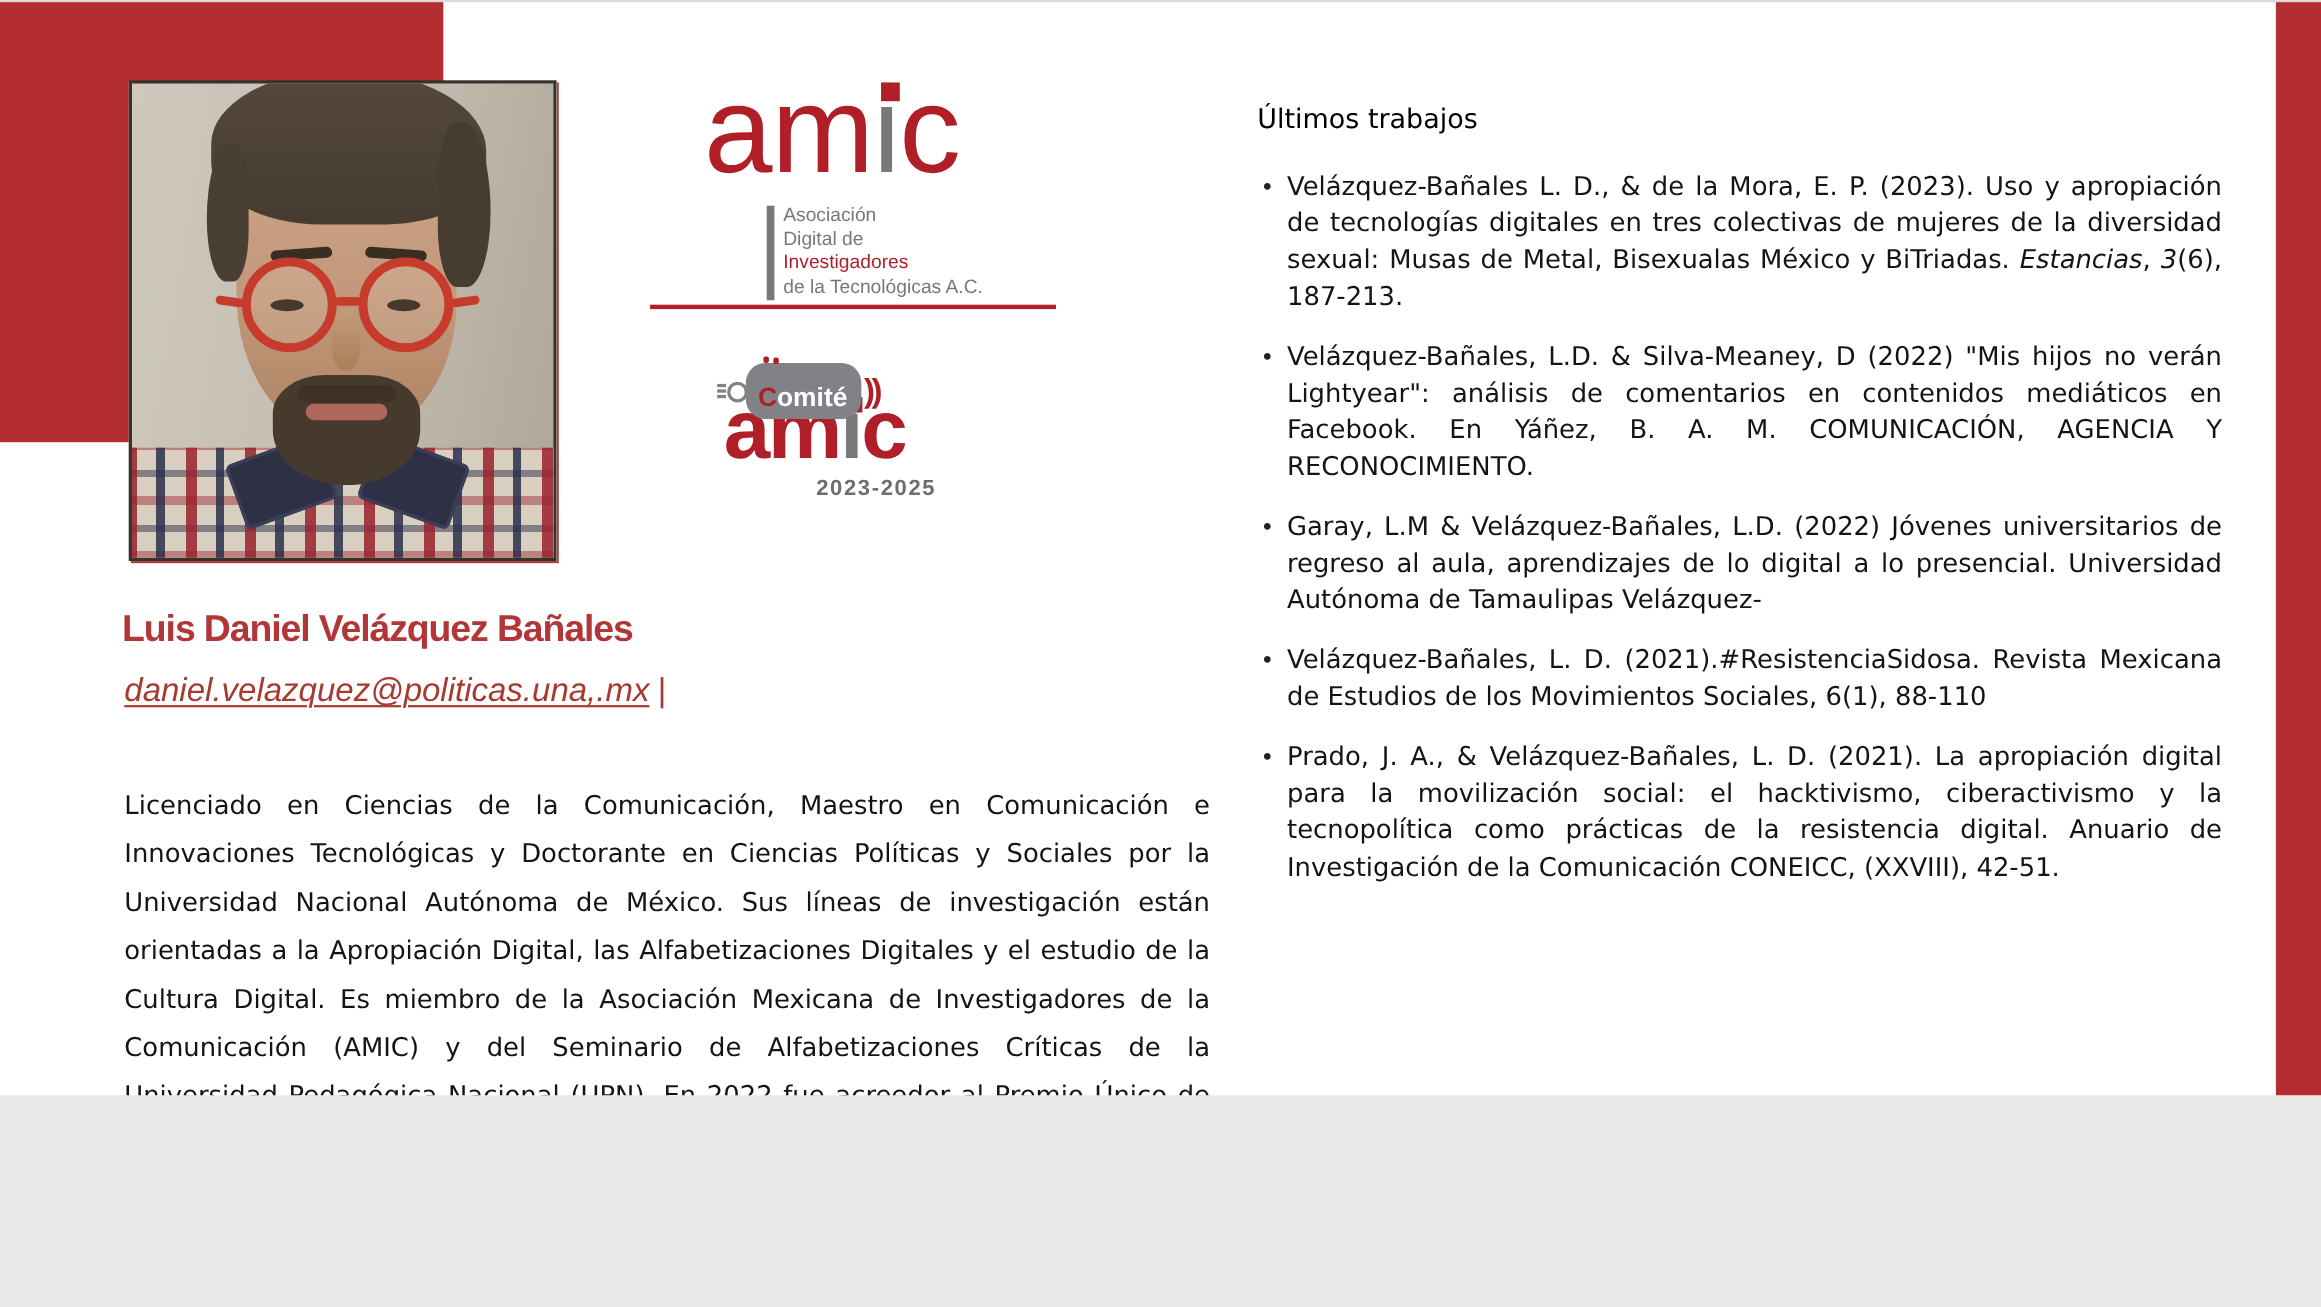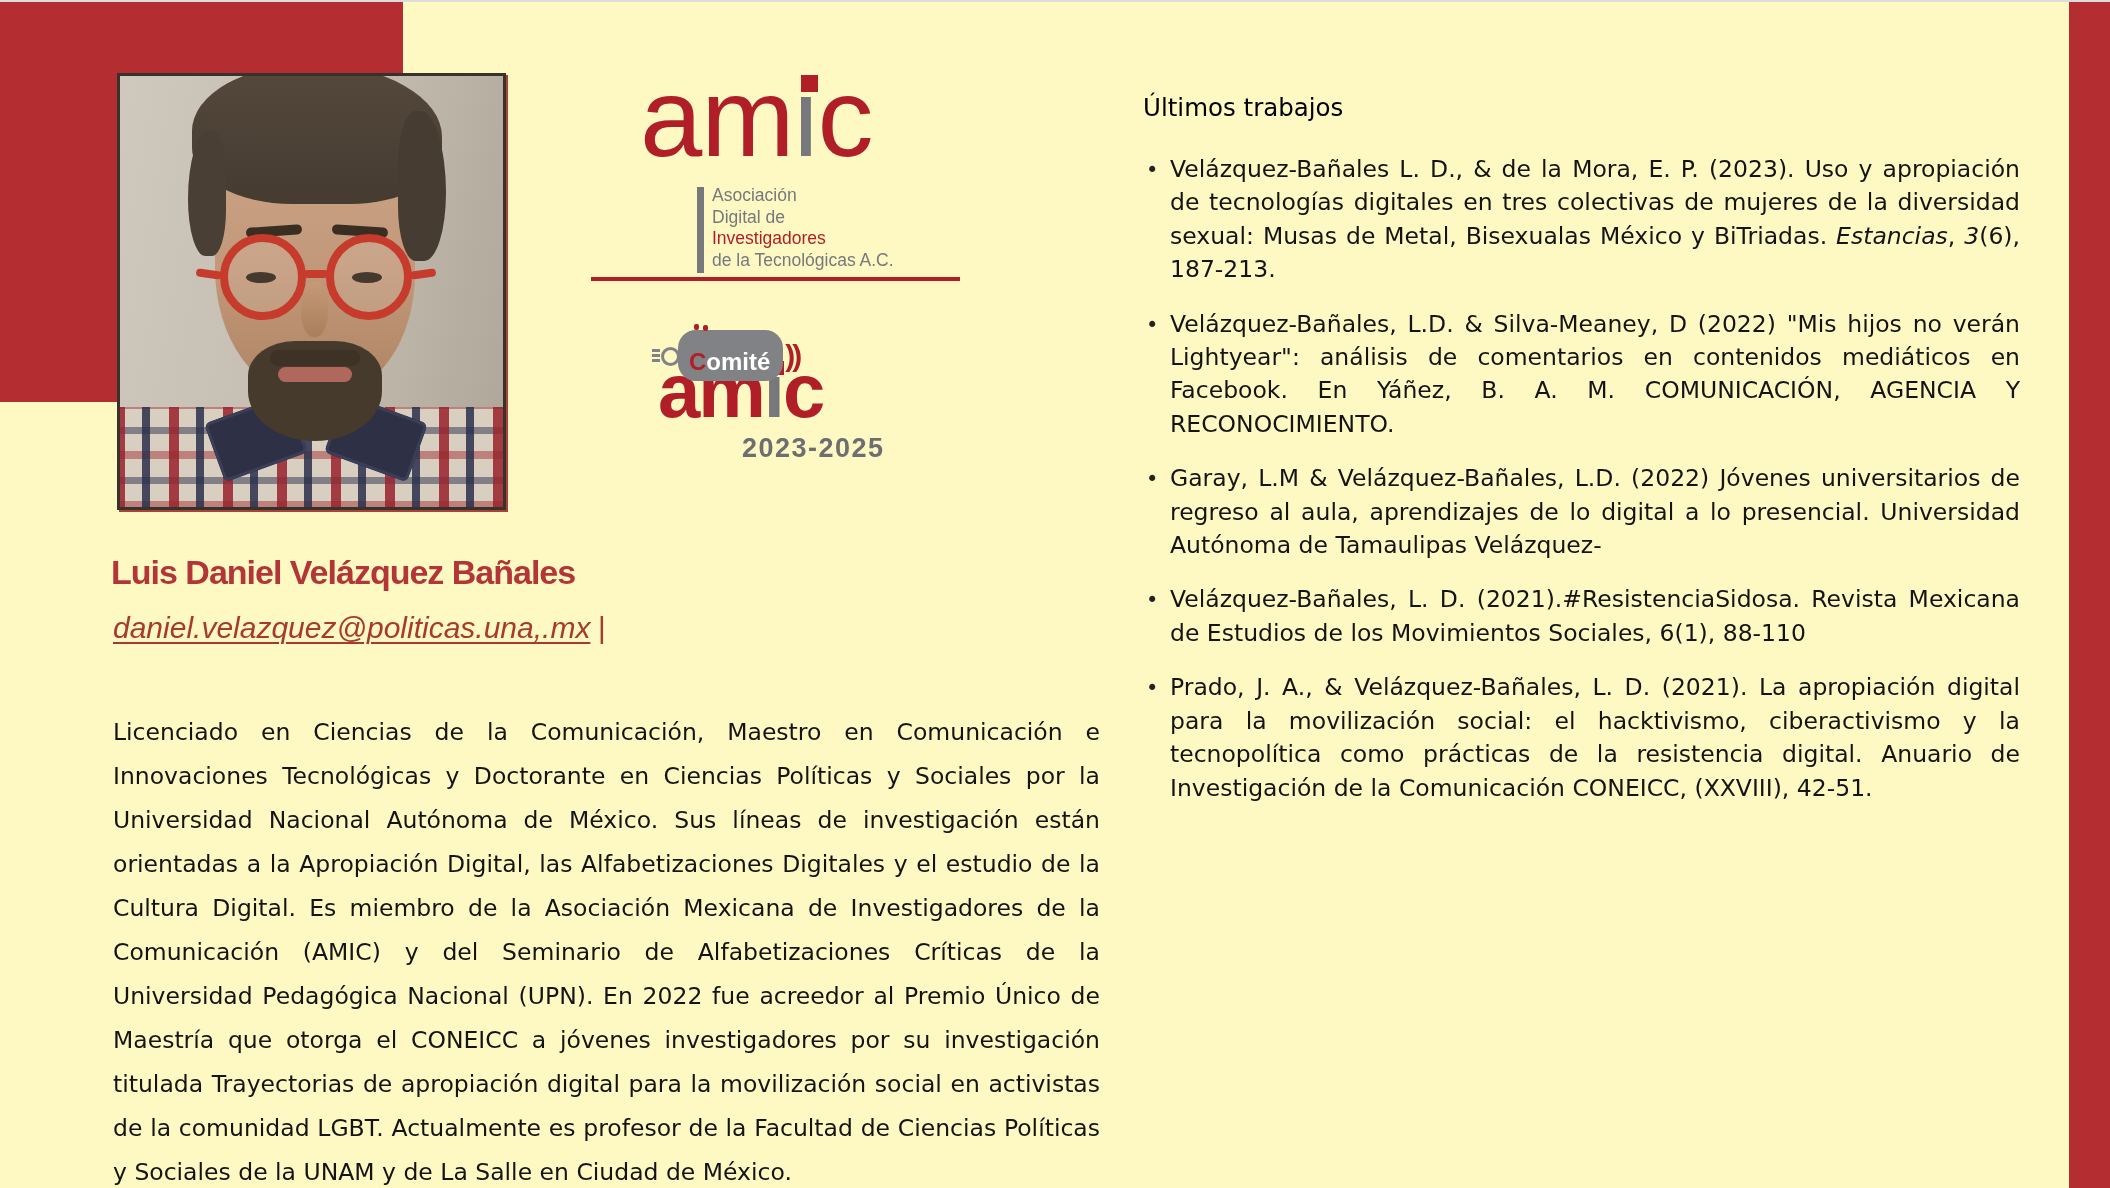--- a/index.html
+++ b/index.html
@@ -6,21 +6,21 @@
     --brand-red:#b42d30;
     --logo-red:#b01f28;
     --logo-gray:#77787b;
     --title-red:#b23538;
     --link-red:#a63a2f;
     --text-black:#141414;
   }
   *{margin:0;padding:0;box-sizing:border-box;}
   html,body{background:#e9e9e9;}
   #slide{
-    position:relative;width:2110px;height:1188px;background:#fef9c3;
+    position:relative;width:2110px;height:996px;background:#ffffff;
     font-family:"DejaVu Sans",sans-serif;overflow:hidden;
   }
   
   .red-top-block{position:absolute;left:0;top:0;width:403px;height:74px;background:var(--brand-red);}
   .red-left-strip{position:absolute;left:0;top:0;width:117px;height:402px;background:var(--brand-red);}
   .red-right-bar{position:absolute;right:0;top:0;width:41px;height:1188px;background:var(--brand-red);}
   .top-hairline{position:absolute;left:0;top:0;width:2110px;height:2px;background:#dcdcdc;z-index:30;}
 
   
   .photo{
@@ -80,21 +80,21 @@
     font-family:Liberation Sans, sans-serif;font-weight:700;font-size:24px;color:#ffffff;line-height:28px;}
   .comite-pill::before{content:"";position:absolute;top:-6px;left:16px;width:5px;height:6px;background:var(--logo-red);box-shadow:9px 1px 0 0 var(--logo-red);border-radius:2px;}
   .comite-pill .c{color:var(--logo-red);}
   .comite-waves{font-family:"Liberation Sans",sans-serif;font-weight:700;font-size:30px;color:var(--logo-red);margin-left:2px;letter-spacing:-3px;}
   .amic-small{position:absolute;left:658px;top:352px;font-family:"Liberation Sans",sans-serif;
     font-size:76px;line-height:78px;font-weight:700;letter-spacing:-2px;white-space:nowrap;}
   .amic-small .r{color:var(--logo-red);}
   .amic-small .i{color:var(--logo-gray);position:relative;display:inline-block;}
   .amic-small .i::after{content:"";position:absolute;left:6px;top:9px;width:14px;height:14px;background:var(--logo-red);}
   .comite-years{position:absolute;left:742px;top:433px;font-family:"Liberation Sans",sans-serif;
-    font-size:27px;font-weight:800;letter-spacing:1.5px;color:#6d6e71;}
+    font-size:20px;font-weight:800;letter-spacing:1.5px;color:#6d6e71;}
 
   
   .name-title{position:absolute;left:111px;top:553px;font-family:"Liberation Sans",sans-serif;
     font-size:34px;font-weight:700;letter-spacing:-1px;color:var(--title-red);white-space:nowrap;}
   .email-row{position:absolute;left:113px;top:611px;font-family:"Liberation Sans",sans-serif;
     font-style:italic;font-size:30px;color:var(--link-red);}
   .email-row a{color:var(--link-red);text-decoration:underline;text-decoration-thickness:2px;text-underline-offset:4px;cursor:pointer;}
   .email-sep{margin-left:7px;}
   .affiliation{position:absolute;left:113px;top:645px;font-family:"Liberation Sans",sans-serif;
     font-style:italic;font-weight:700;font-size:26px;color:var(--link-red);}

